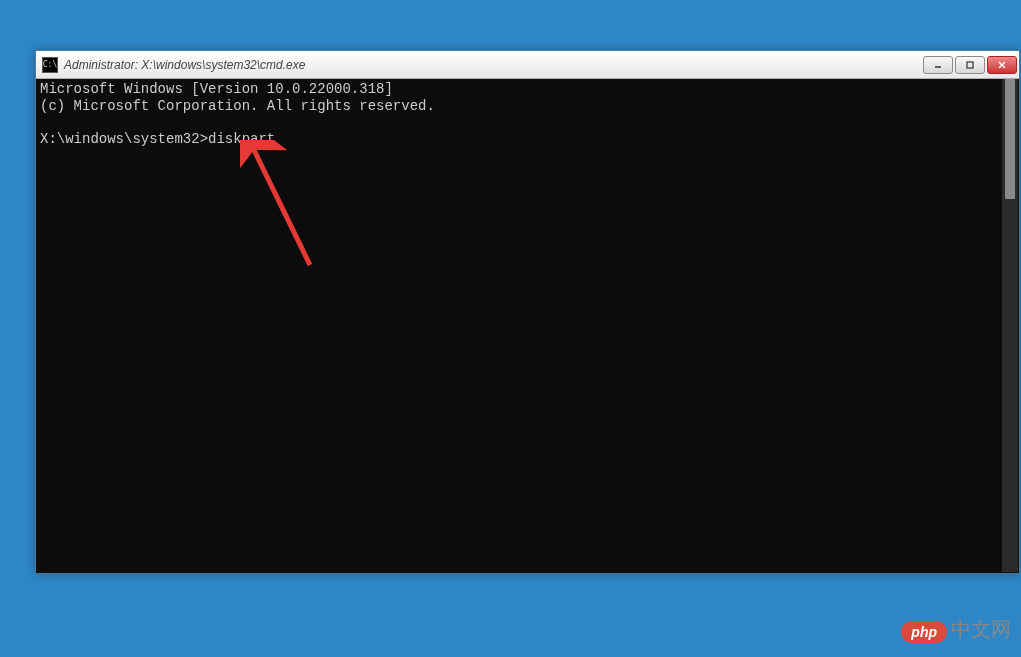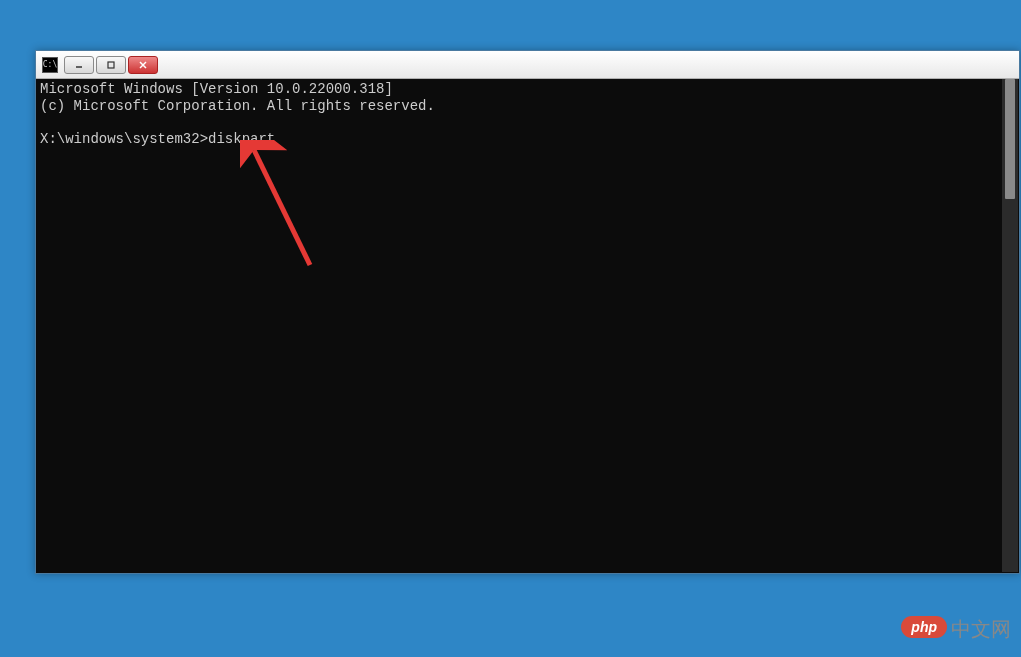--- a/index.html
+++ b/index.html
@@ -112,21 +112,21 @@
       top: 140px;
       width: 80px;
       height: 130px;
       pointer-events: none;
     }
     .watermark {
       position: absolute;
       right: 10px;
       bottom: 14px;
       display: flex;
-      align-items: flex-start;
+      align-items: flex-end;
       gap: 4px;
     }
     .watermark-pill {
       background: #d94a3a;
       color: #fff;
       font-weight: bold;
       font-style: italic;
       font-size: 14px;
       padding: 3px 10px;
       border-radius: 12px;
@@ -136,20 +136,21 @@
       font-size: 20px;
       font-weight: 500;
     }
   </style>
 </head>
 <body>
 
 <div class="window">
   <div class="titlebar">
     <div class="titlebar-icon">C:\</div>
+    <div class="titlebar-title">Administrator: X:\windows\system32\cmd.exe</div>
     <div class="titlebar-buttons">
       <div class="tb-btn">
         <svg width="10" height="10" viewBox="0 0 10 10">
             <line x1="2" y1="7" x2="8" y2="7" stroke="#333" stroke-width="1.5"></line>
           </svg>
       </div>
       <div class="tb-btn">
         <svg width="10" height="10" viewBox="0 0 10 10">
             <rect x="2" y="2" width="6" height="6" fill="none" stroke="#333" stroke-width="1.2"></rect>
           </svg>

